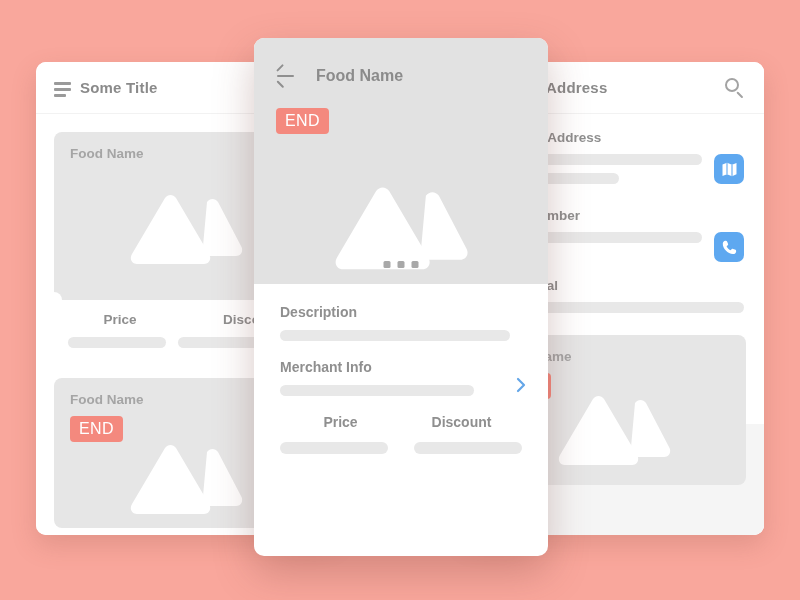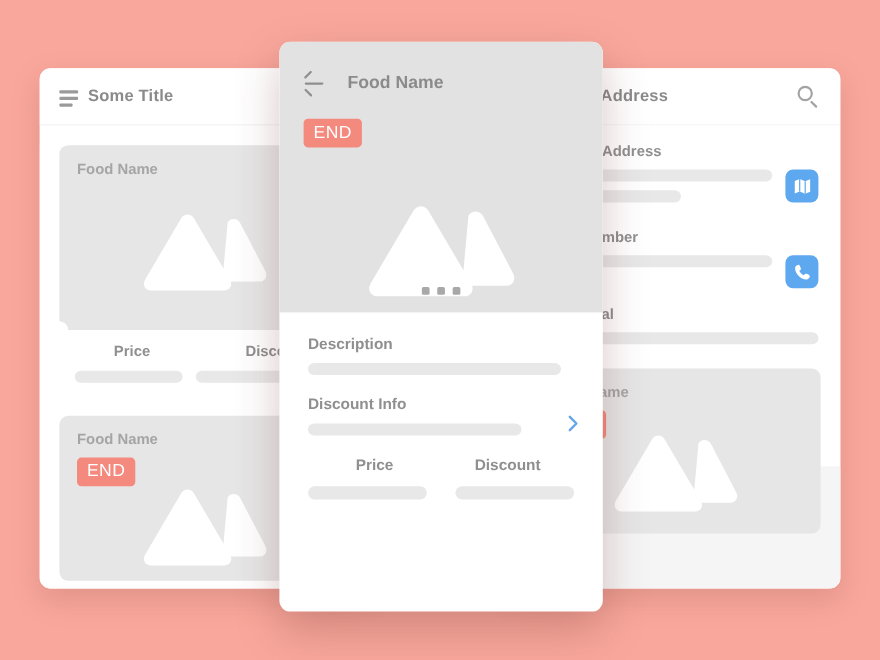--- a/index.html
+++ b/index.html
@@ -320,21 +320,21 @@
     </div>
 
     <div class="modal-body">
 
       <div class="mb-block">
         <div class="mb-title">Description</div>
         <div class="line w95"></div>
       </div>
 
       <div class="mb-block">
-        <div class="mb-title">Discount Info</div>
+        <div class="mb-title">Merchant Info</div>
         <div class="line" style="width:80%"></div>
       </div>
 
       <span class="chev">
         <svg width="18" height="18" viewBox="0 0 18 18">
           <path d="M6 3 L12 9 L6 15" stroke="#64A6E8" stroke-width="2.2" fill="none" stroke-linecap="round" stroke-linejoin="round"></path>
         </svg>
       </span>
 
       <div class="mb-pd-heads">

